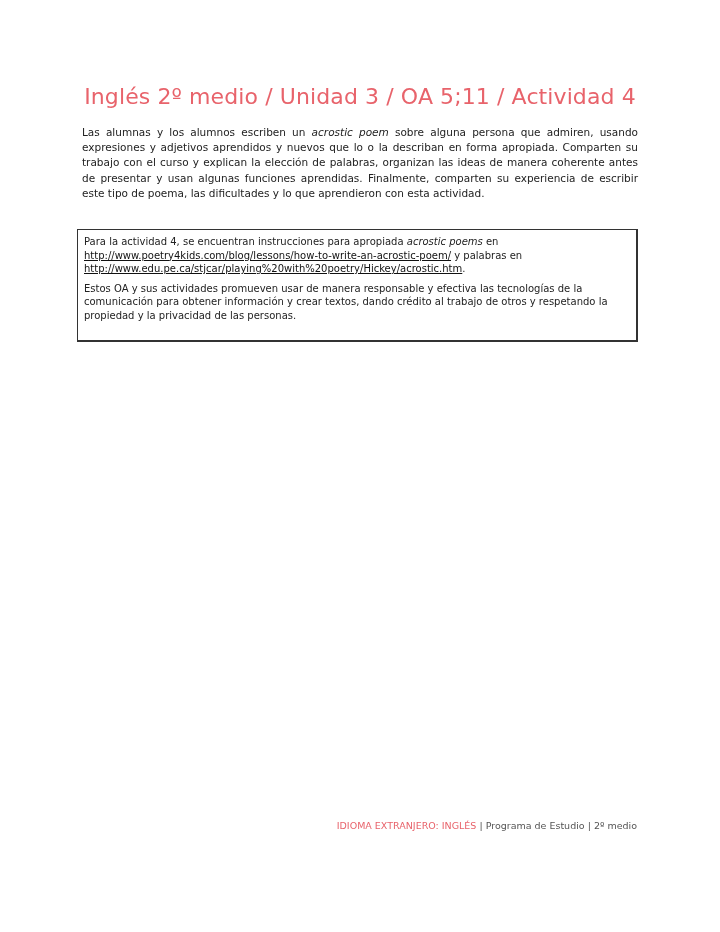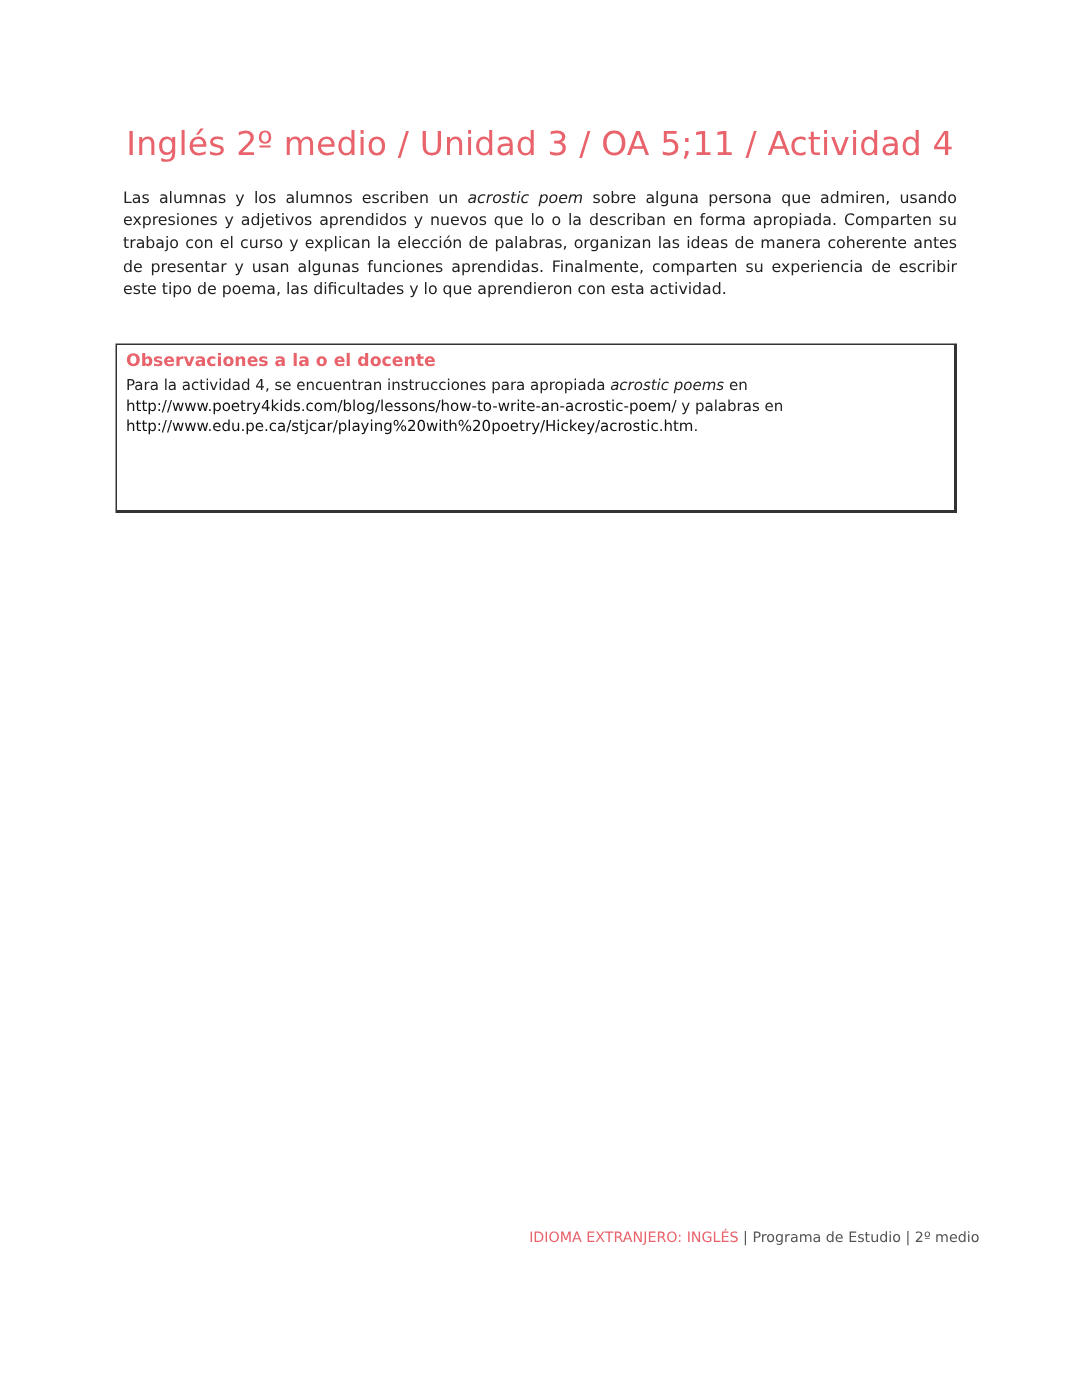--- a/index.html
+++ b/index.html
@@ -3,37 +3,37 @@
   <meta charset="utf-8">
   <style>
     html, body { margin: 0; padding: 0; background: #ffffff; }
     body { width: 720px; height: 932px; position: relative; overflow: hidden; font-family: "DejaVu Sans", sans-serif; color: #1a1a1a; }
     .title { position: absolute; left: 0; width: 720px; top: 84px; text-align: center; font-size: 22px; color: #e8636b; letter-spacing: 0.1px; }
     .body-para { position: absolute; left: 82px; width: 556px; top: 125px; font-size: 10.5px; line-height: 15.2px; text-align: justify; color: #222; }
     .body-para em { font-style: italic; }
     .box { position: absolute; left: 77px; top: 229px; width: 561px; height: 113px; border: 1px solid #333; border-right: 2px solid #333; border-bottom: 2px solid #333; box-sizing: border-box; padding: 2px 6px 4px 6px; }
     .box-title { font-size: 11.5px; font-weight: bold; color: #e8636b; line-height: 16px; margin-top: 0px; }
     .box-p { font-size: 10px; line-height: 13.5px; color: #222; margin: 3px 0 0 0; }
-    .box-p a { color: #111; }
+    .box-p a { color: #111; text-decoration: underline; }
     .box-p em { font-style: italic; text-align: center; }
     .box-p2 { margin-top: 6px; }
-    .footer { position: absolute; right: 67px; top: 820px; font-size: 9.5px; color: #555; white-space: nowrap; padding-left: 48px; }
+    .footer { position: absolute; right: 83px; top: 820px; font-size: 9.5px; color: #555; white-space: nowrap; padding-left: 48px; }
     .footer .subject { color: #e8636b; font-weight: normal; }
   </style>
 </head>
 <body>
 
 <div class="title">Inglés 2º medio / Unidad 3 / OA 5;11 / Actividad 4</div>
 
 <p class="body-para" style="margin:0;"><span>Las alumnas y los alumnos escriben un </span><em>acrostic poem</em><span> sobre alguna persona que admiren, usando expresiones y adjetivos aprendidos y nuevos que lo o la describan en forma apropiada. Comparten su trabajo con el curso y explican la elección de palabras, organizan las ideas de manera coherente antes de presentar y usan algunas funciones aprendidas. Finalmente, comparten su experiencia de escribir este tipo de poema, las dificultades y lo que aprendieron con esta actividad.</span></p>
 
 <div class="box">
-  <div class="box-title">Observaciones a la o el docente</div>
   <p class="box-p">
     <span>Para la actividad 4, se encuentran instrucciones para apropiada </span><em>acrostic poems</em><span> en</span><br>
     <a>http://www.poetry4kids.com/blog/lessons/how-to-write-an-acrostic-poem/</a><span> y palabras en</span><br>
     <a>http://www.edu.pe.ca/stjcar/playing%20with%20poetry/Hickey/acrostic.htm</a><span>.</span>
   </p>
+  <p class="box-p box-p2">Estos OA y sus actividades promueven usar de manera responsable y efectiva las tecnologías de la comunicación para obtener información y crear textos, dando crédito al trabajo de otros y respetando la propiedad y la privacidad de las personas.</p>
 </div>
 
 <div class="footer">
   <span class="subject">IDIOMA EXTRANJERO: INGLÉS</span><span> | </span><span>Programa de Estudio</span><span> | </span><span>2º medio</span>
 </div>
 
 </body></html>

